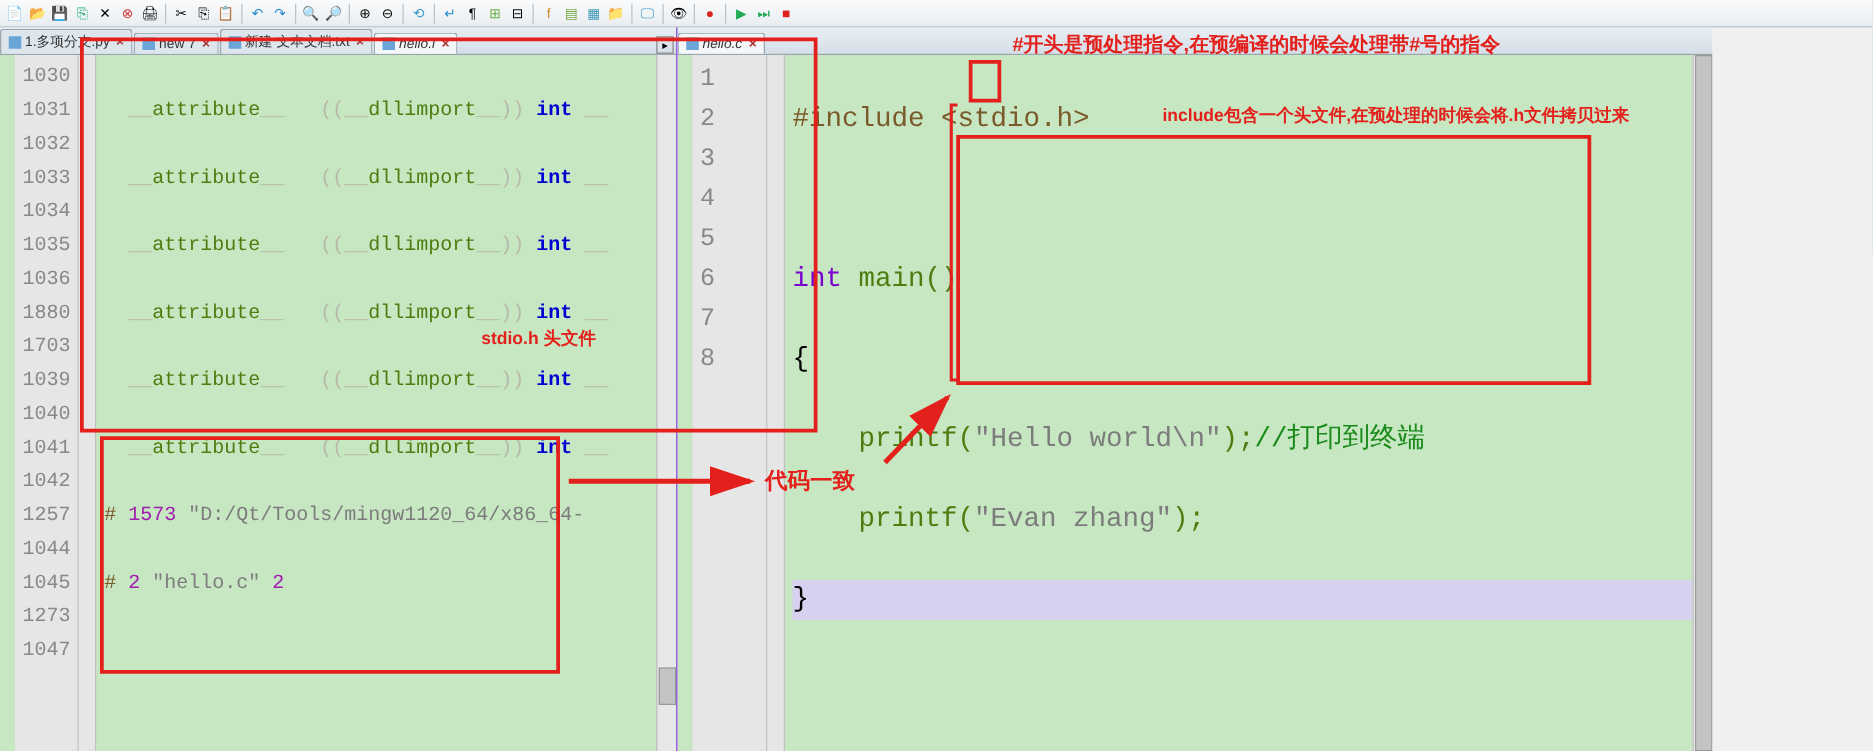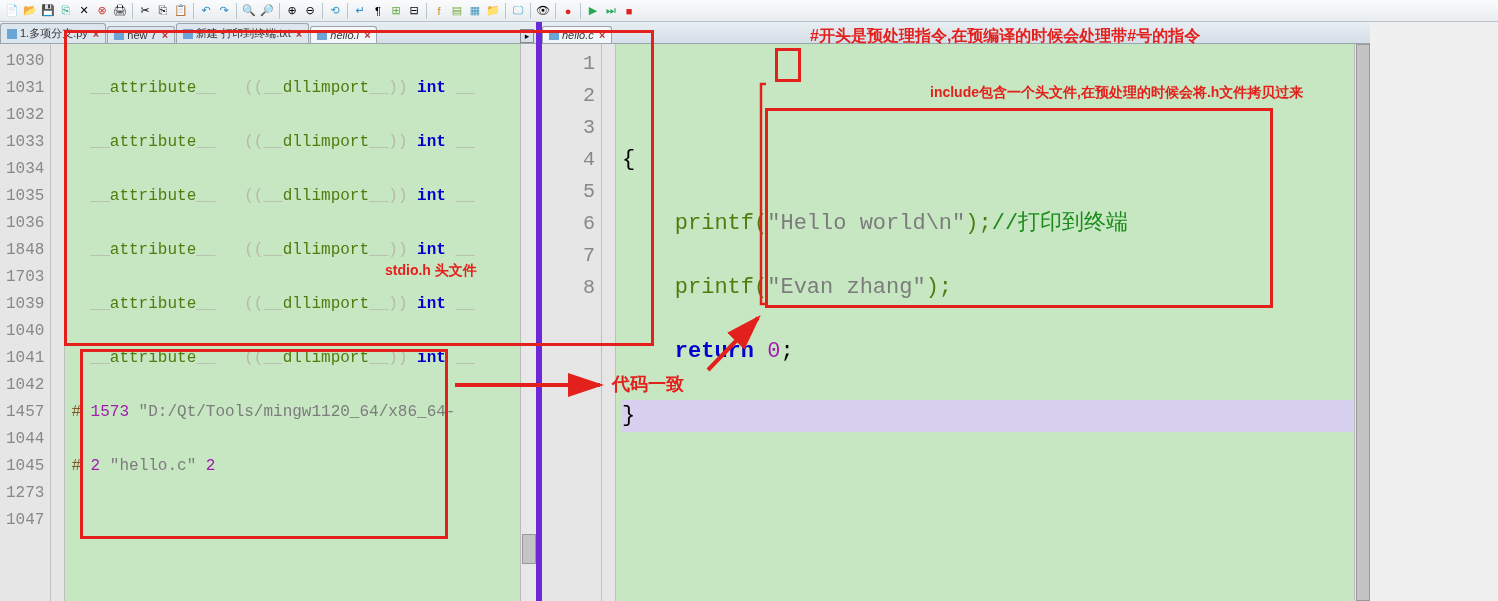--- a/index.html
+++ b/index.html
@@ -2,29 +2,29 @@
 <html><head>
 <meta charset="utf-8">
 <style>
 *{margin:0;padding:0;box-sizing:border-box;}
 body{font-family:"Microsoft YaHei",Arial,sans-serif;font-size:12px;background:#f0f0f0;width:1498px;height:601px;overflow:hidden;position:relative;}
 .toolbar{height:22px;background:linear-gradient(#fafbfc,#e9edf0);border-bottom:1px solid #b8c4cc;display:flex;align-items:center;gap:2px;padding:0 4px;}
 .tbtn{width:16px;height:16px;display:inline-flex;align-items:center;justify-content:center;cursor:pointer;font-size:11px;}
 .tsep{width:1px;height:16px;background:#b8c4cc;margin:0 2px;}
 .split{display:flex;height:579px;}
 .pane{display:flex;flex-direction:column;overflow:hidden;}
-.pane-left{width:542px;border-right:6px solid #6d28d9;}
+.pane-left{width:542px;border-right:1px solid #6d28d9;}
 .pane-right{width:828px;}
 .tabbar{height:22px;background:linear-gradient(#e8eef3,#d5dfe8);display:flex;align-items:flex-end;border-bottom:1px solid #9aa5ad;}
 .tab{display:flex;align-items:center;gap:3px;padding:2px 6px;font-size:11px;background:#dde6ed;border:1px solid #9aa5ad;border-bottom:none;margin-right:1px;cursor:pointer;color:#333;border-radius:3px 3px 0 0;}
 .tab.active{background:#f4f7fa;font-style:italic;}
 .tab .ticon{width:10px;height:10px;display:inline-block;}
 .tab .close{color:#a33;font-weight:bold;margin-left:2px;}
 .editor{flex:1;display:flex;background:#c7e7c2;font-family:Consolas,"Courier New",monospace;position:relative;overflow:hidden;}
-.gutter{background:#e6e6e6;color:#888;text-align:right;padding:4px 6px 0 6px;user-select:none;border-right:1px solid #c0c0c0;}
+.gutter{background:#e6e6e6;color:#888;text-align:left;padding:4px 6px 0 6px;user-select:none;border-right:1px solid #c0c0c0;margin-left:12px;}
 .code{flex:1;padding:4px 0 0 6px;white-space:pre;position:relative;}
 .pane-left .gutter,.pane-left .code{font-size:16px;line-height:27px;}
 .pane-right .gutter,.pane-right .code{font-size:22px;line-height:32px;}
 .pane-right .gutter{width:60px;font-size:20px;}
 .kw{color:#0000d0;font-weight:bold;}
 .pre{color:#7a5a2a;}
 .str{color:#7c7c7c;}
 .num{color:#a21caf;}
 .fn{color:#4d7c0f;}
 .dim{color:#b8b8aa;}
@@ -96,46 +96,46 @@
           <span>1.多项分支.py</span>
           <span class="close">×</span>
         </div>
   <div class="tab">
           <span class="ticon" style="background:#6aa5d8"></span>
           <span>new 7</span>
           <span class="close">×</span>
         </div>
   <div class="tab">
           <span class="ticon" style="background:#6aa5d8"></span>
-          <span>新建 打印到终端.txt</span>
+          <span>新建 文本文档.txt</span>
           <span class="close">×</span>
         </div>
   <div class="tab active">
           <span class="ticon" style="background:#6aa5d8"></span>
           <span>hello.i</span>
           <span class="close">×</span>
         </div>
   <div class="tabarrow">▸</div>
  </div>
  <div class="editor">
   <div class="gutter">
    <div>1030</div>
           <div>1031</div>
           <div>1032</div>
           <div>1033</div>
           <div>1034</div>
           <div>1035</div>
           <div>1036</div>
-          <div>1848</div>
+          <div>1880</div>
           <div>1703</div>
           <div>1039</div>
           <div>1040</div>
           <div>1041</div>
           <div>1042</div>
-          <div>1457</div>
+          <div>1257</div>
           <div>1044</div>
           <div>1045</div>
           <div>1273</div>
           <div>1047</div>
   </div>
   <div class="foldcol"></div>
   <div class="code">
 <div><span class="dim">  __</span><span class="fn">attribute</span><span class="dim">__   ((__</span><span class="fn">dllimport</span><span class="dim">__)) </span><span class="kw">int</span><span class="dim"> __</span></div>
 <div><span class="dim">  __</span><span class="fn">attribute</span><span class="dim">__   ((__</span><span class="fn">dllimport</span><span class="dim">__)) </span><span class="kw">int</span><span class="dim"> __</span></div>
 <div><span class="dim">  __</span><span class="fn">attribute</span><span class="dim">__   ((__</span><span class="fn">dllimport</span><span class="dim">__)) </span><span class="kw">int</span><span class="dim"> __</span></div>
@@ -175,25 +175,26 @@
           <div>2</div>
           <div>3</div>
           <div>4</div>
           <div>5</div>
           <div>6</div>
           <div>7</div>
           <div>8</div>
   </div>
   <div class="foldcol"></div>
   <div class="code">
+<div><span class="pre">#</span><span class="pre">include &lt;stdio.h&gt;</span></div>
 <div> </div>
+<div><span class="ty">int</span><span class="fn"> main()</span></div>
 <div><span>{</span></div>
 <div><span class="fn">    printf(</span><span class="str">"Hello world\n"</span><span class="fn">);</span><span class="cm">//打印到终端</span></div>
 <div><span class="fn">    printf(</span><span class="str">"Evan zhang"</span><span class="fn">);</span></div>
-<div><span>    </span><span class="kw">return</span><span> </span><span class="num">0</span><span>;</span></div>
 <div class="currow"><span>}</span></div>
   </div>
   <div class="scrollbar-v">
           <div class="thumb" style="top:0;height:100%"></div>
         </div>
  </div>
 </div>
 </div>
 
 <div class="annot" style="left:64px;top:30px;width:590px;height:316px;"></div>

